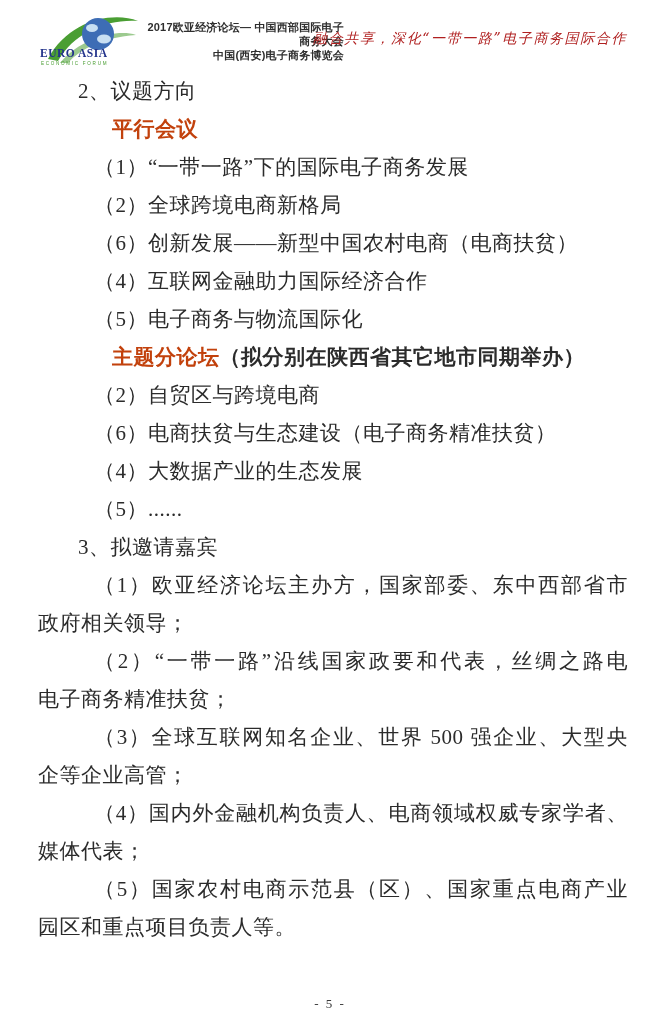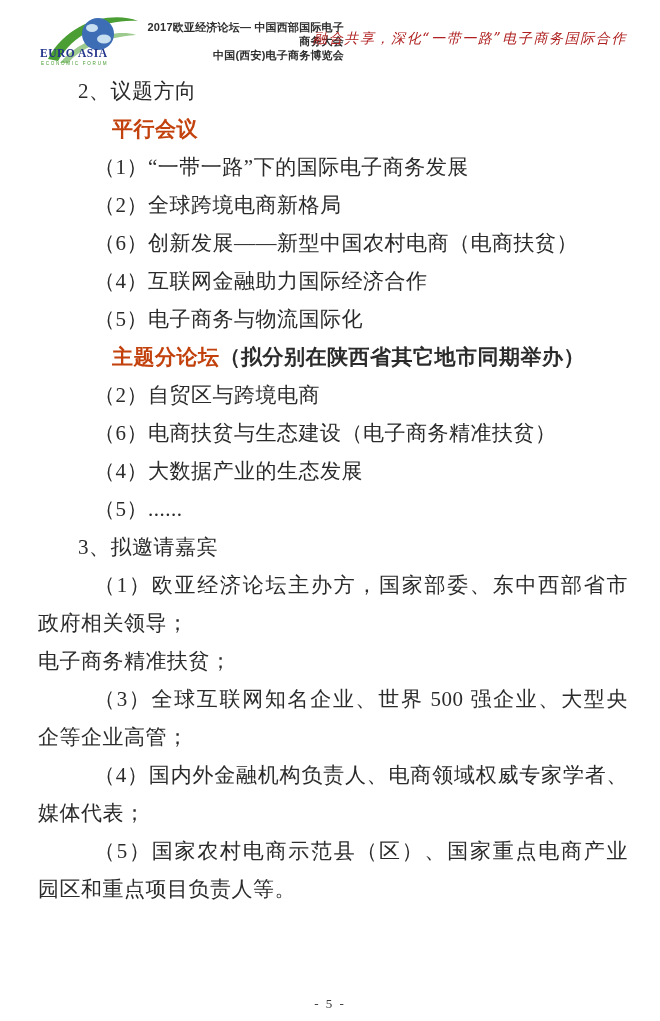--- a/index.html
+++ b/index.html
@@ -79,20 +79,21 @@
       <div class="line item">（4）互联网金融助力国际经济合作</div>
       <div class="line item">（5）电子商务与物流国际化</div>
       <div class="line subhead"><span class="bold">主题分论坛</span><span class="rest">（拟分别在陕西省其它地市同期举办）</span></div>
       <div class="line item">（2）自贸区与跨境电商</div>
       <div class="line item">（6）电商扶贫与生态建设（电子商务精准扶贫）</div>
       <div class="line item">（4）大数据产业的生态发展</div>
       <div class="line item">（5）......</div>
       <div class="line num">3、拟邀请嘉宾</div>
       <div class="line item justify">（1）欧亚经济论坛主办方，国家部委、东中西部省市</div>
       <div class="line cont">政府相关领导；</div>
+      <div class="line item justify">（2）“一带一路”沿线国家政要和代表，丝绸之路电</div>
       <div class="line cont">电子商务精准扶贫；</div>
       <div class="line item justify">（3）全球互联网知名企业、世界 500 强企业、大型央</div>
       <div class="line cont">企等企业高管；</div>
       <div class="line item justify">（4）国内外金融机构负责人、电商领域权威专家学者、</div>
       <div class="line cont">媒体代表；</div>
       <div class="line item justify">（5）国家农村电商示范县（区）、国家重点电商产业</div>
       <div class="line cont">园区和重点项目负责人等。</div>
     </div>
 
   <div class="footer">

